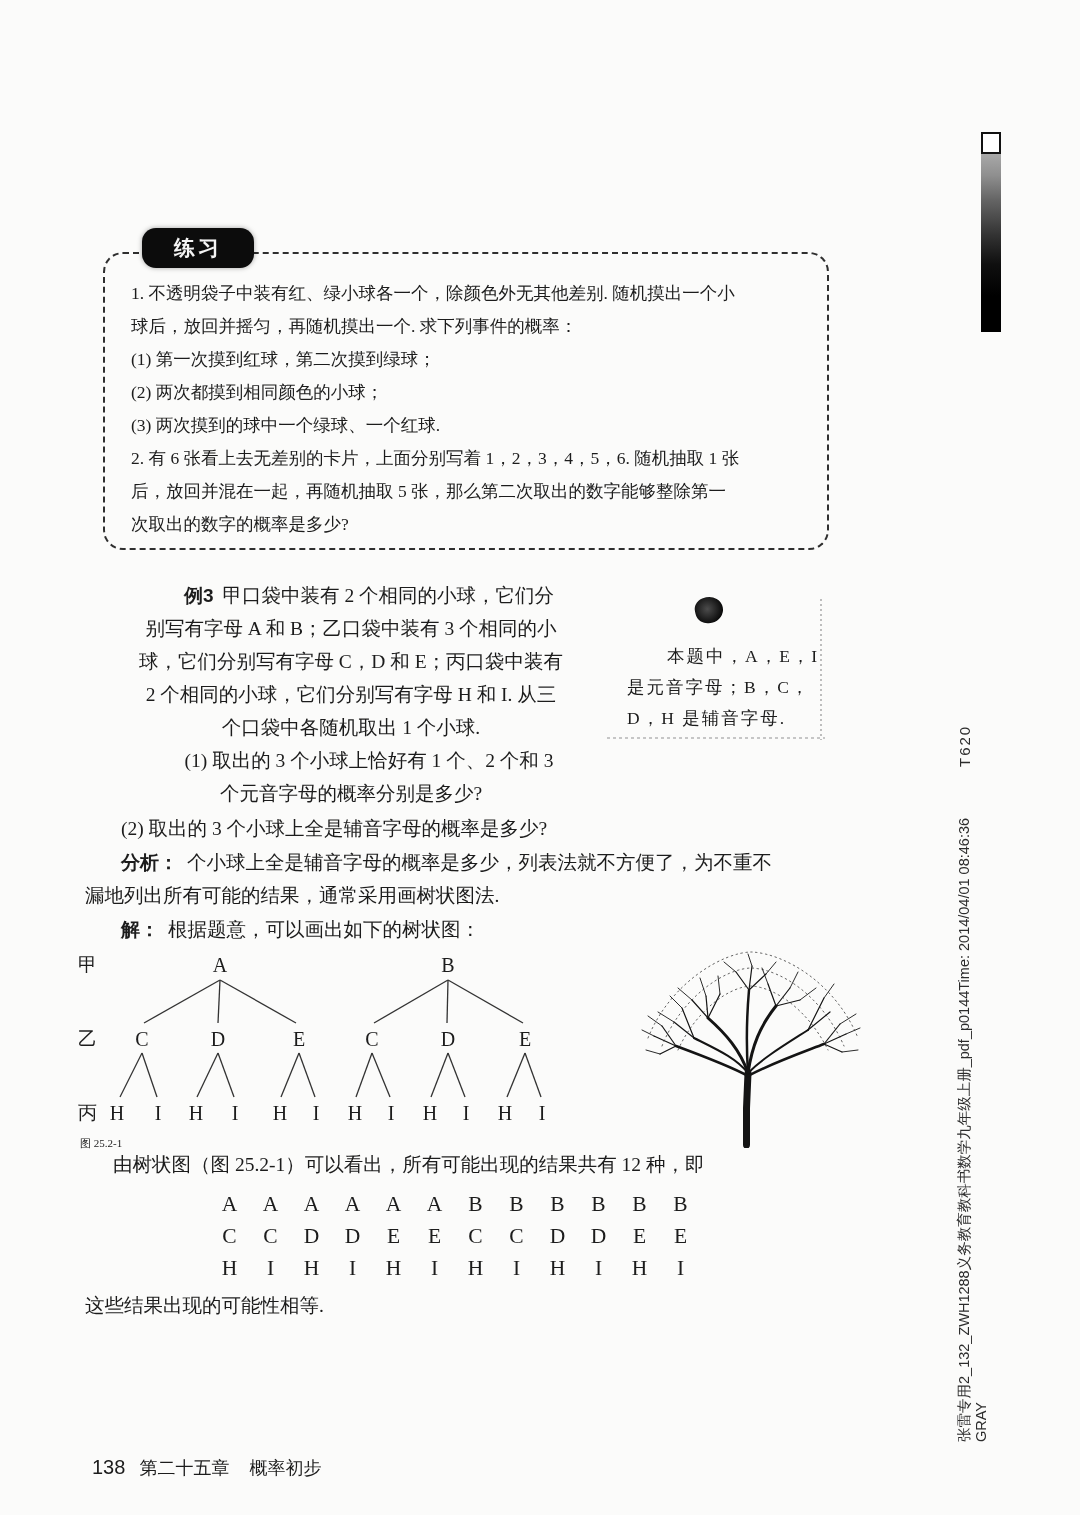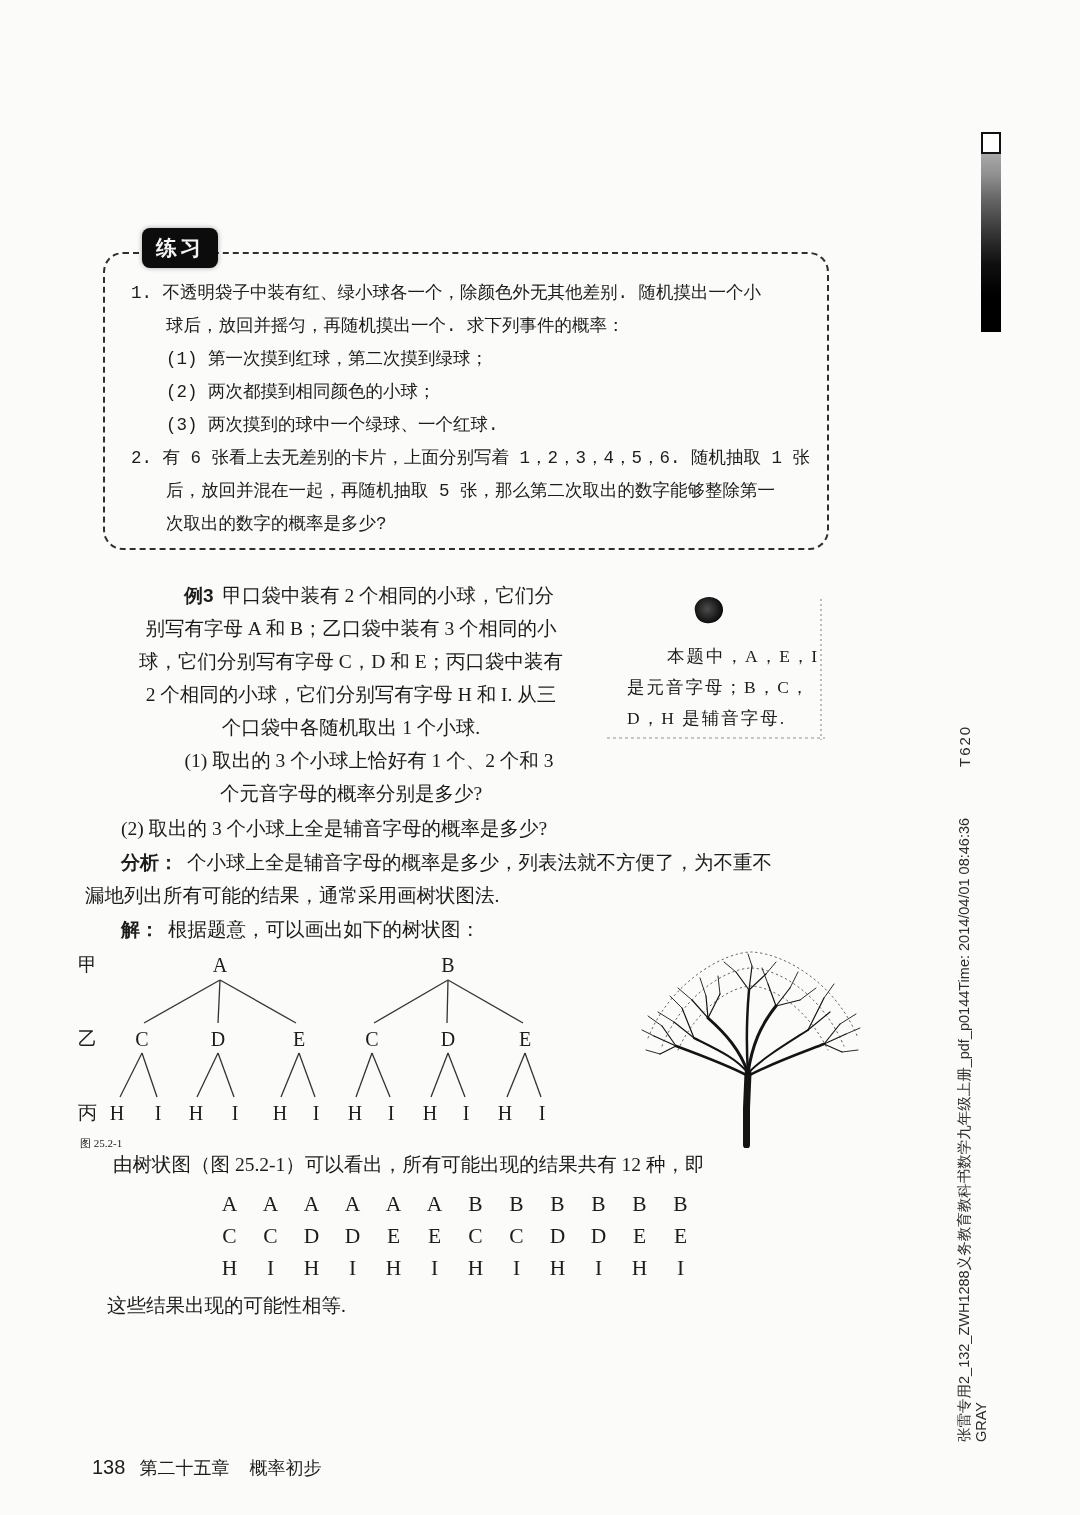--- a/index.html
+++ b/index.html
@@ -12,26 +12,26 @@
 
   
   .cal { left:981px; top:132px; width:20px; }
   .cal-white { height:22px; background:#fff; border:2px solid #111; box-sizing:border-box; }
   .cal-ramp  { height:178px;
     background:linear-gradient(180deg,#a8a8a8 0%,#8f8f8f 12%,#646464 26%,#343434 45%,#0f0f0f 62%,#000 80%,#000 100%); }
 
   
   .ex-box { left:103px; top:252px; width:722px; height:294px;
     border:2.5px dashed #2f2f2f; border-radius:20px; }
-  .ex-label { left:142px; top:228px; width:76px; height:40px; background:#0c0c0c;
-    color:#f4f4f4; border-radius:8px; display:flex; align-items:center; justify-content:center;
+  .ex-label { left:142px; top:228px; width:112px; height:40px; background:#0c0c0c;
+    color:#f4f4f4; border-radius:14px; display:flex; align-items:center; justify-content:center;
     font-family:Liberation Mono, monospace; font-weight:bold; font-size:21px; letter-spacing:3px;
     box-shadow:0 0 5px rgba(0,0,0,.35); }
-  .ex-lines { left:131px; top:277px; width:688px; font-size:17.5px; line-height:33px;font-family:Liberation Mono, monospace; }
-  .ex-lines .l1 { margin-left:35px; }
+  .ex-lines { left:131px; top:277px; width:688px; font-size:17.5px; line-height:33px; }
+  .ex-lines .l1 { }
 
   
   .ex-narrow { left:85px; top:579px; width:532px; font-size:19.5px; line-height:33px;text-align:center; }
   .ex-wide   { left:85px; top:812px; width:780px; font-size:19.5px; line-height:33.5px; }
   .ind { text-indent:36px; }
   .b { font-weight:700; font-family:"Liberation Sans","DejaVu Sans",sans-serif; font-size:19px; }
   .b:not(:empty) { margin-right:9px; }
 
   
   .note-blob { left:695px; top:597px; width:28px; height:26px;
@@ -52,21 +52,21 @@
   .fig-caption { left:80px; top:1136px; width:500px; text-align:left; font-size:11px; }
 
   
   .tree-art { left:618px; top:938px; }
 
   
   .res-intro { left:113px; top:1151px; font-size:19.5px; }
   .letter-grid { left:209px; top:1192px; width:492px; }
   .lrow { display:flex; height:32px; }
   .cell { width:41px; text-align:center; font-size:21.5px; }
-  .res-close { left:85px; top:1292px; font-size:19.5px;margin-left:22px; }
+  .res-close { left:85px; top:1292px; font-size:19.5px; }
 
   
   .footer { left:92px; top:1412px; font-size:18px;margin-top:44px; }
   .footer .num { font-family:"Liberation Sans","DejaVu Sans",sans-serif; font-size:20px; margin-right:14px; }
   .footer .chap { margin-right:20px; }
 
   
   .vwrap { position:absolute; transform-origin:0 0; transform:rotate(-90deg); white-space:nowrap;
     font-family:"Liberation Sans","DejaVu Sans",sans-serif; color:#2c2c2c; }
   .code-t620 { left:956px; top:767px; font-size:15px; letter-spacing:2px; }

